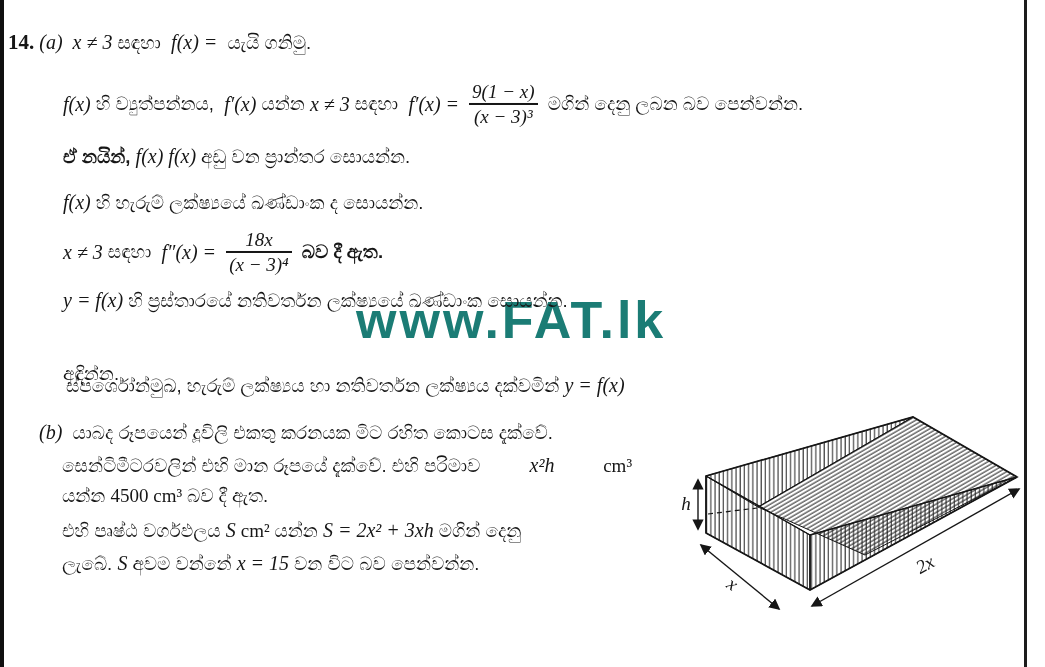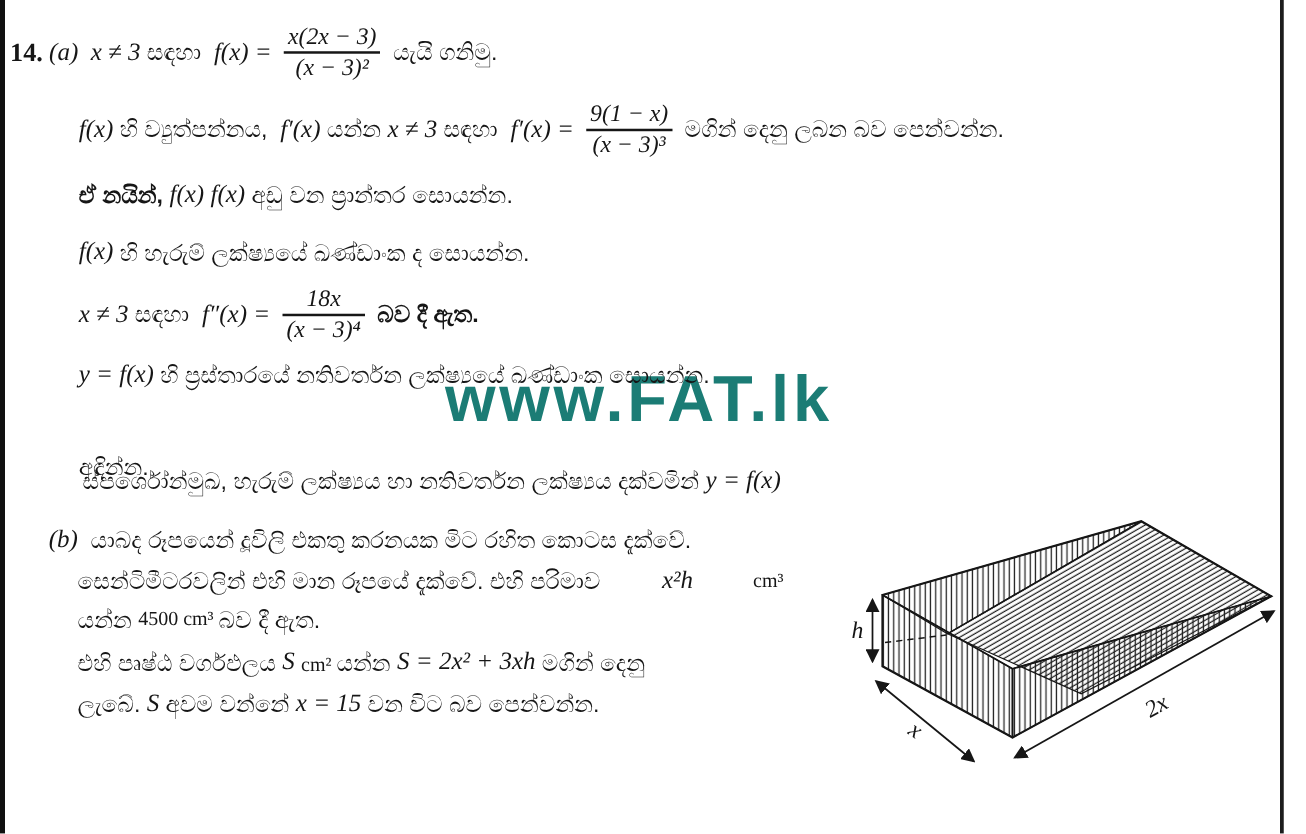--- a/index.html
+++ b/index.html
@@ -11,40 +11,40 @@
   #watermark{position:absolute;left:356px;top:294px;z-index:1;
              font-family:"Liberation Sans",sans-serif;font-weight:800;
              font-size:52px;letter-spacing:3px;line-height:1;opacity:.95;}
   #text-layer{position:absolute;left:0;top:0;width:1045px;height:479px;z-index:2;border-radius:19px;}
   .qline{position:absolute;transform:translateY(-50%);display:flex;align-items:center;
          white-space:pre;color:#161616;}
   .sg-s {font-family:"Liberation Sans",sans-serif;font-size:18.5px;}
   .sg-bs{font-family:"Liberation Sans",sans-serif;font-size:18.5px;font-weight:bold;}
   .sg-i {font-family:"Liberation Serif",serif;font-style:italic;font-size:20px;}
   .sg-b {font-family:"Liberation Serif",serif;font-weight:bold;font-size:21px;}
-  .sg-r {font-family:"Liberation Serif",serif;font-size:16px;}
+  .sg-r {font-family:"Liberation Serif",serif;font-size:19px;}
   .frac{display:inline-flex;flex-direction:column;align-items:center;margin:0 5px;
         font-family:"Liberation Serif",serif;font-style:italic;font-size:19px;line-height:1.12;}
   .frac .bar{height:1.5px;background:#161616;align-self:stretch;margin:1px 0;}
   .frac .num,.frac .den{padding:0 3px;text-align:center;}
   #figure-svg{position:absolute;left:0;top:0;z-index:2;}
   .figlbl{font-family:"Liberation Serif",serif;font-style:italic;font-size:19px;fill:#161616;}
 </style>
 </head>
 <body>
 
 <div id="page">
 
   <div id="left-bar" class="vrule"></div>
   <div id="right-rule" class="vrule"></div>
 
   <div id="watermark" style="color: #0f766e;">www.FAT.lk</div>
 
   <div id="text-layer">
-      <div class="qline" style="left: 8px; top: 42px;"><span class="sg-b">14.</span><span class="sg-i"> (a)  x ≠ 3 </span><span class="sg-s">සඳහා  </span><span class="sg-i">f(x) = </span><span class="frac"><span class="num">x(2x − 3)</span><span class="bar"></span><span class="den">(x − 3)²</span></span><span class="sg-s"> යැයි ගනිමු.</span></div>
+      <div class="qline" style="left: 8px; top: 42px;"><span class="sg-b">14.</span><span class="sg-i"> (a)  x ≠ 3 </span><span class="sg-s">සඳහා  </span><span class="sg-i">f(x) = </span><span class="sg-s"> යැයි ගනිමු.</span></div>
       <div class="qline" style="left: 63px; top: 104px;"><span class="sg-i">f(x) </span><span class="sg-s">හි ව්‍යුත්පන්නය,  </span><span class="sg-i">f′(x) </span><span class="sg-s">යන්න </span><span class="sg-i">x ≠ 3 </span><span class="sg-s">සඳහා  </span><span class="sg-i">f′(x) = </span><span class="frac"><span class="num">9(1 − x)</span><span class="bar"></span><span class="den">(x − 3)³</span></span><span class="sg-s"> මගින් දෙනු ලබන බව පෙන්වන්න.</span></div>
       <div class="qline" style="left: 63px; top: 156px;"><span class="sg-bs">ඒ නයින්, </span><span class="sg-i">f(x) </span><span class="sg-i">f(x) </span><span class="sg-s">අඩු වන ප්‍රාන්තර සොයන්න.</span></div>
       <div class="qline" style="left: 63px; top: 202px;"><span class="sg-i">f(x) </span><span class="sg-s">හි හැරුම් ලක්ෂ්‍යයේ ඛණ්ඩාංක ද සොයන්න.</span></div>
       <div class="qline" style="left: 63px; top: 252px;"><span class="sg-i">x ≠ 3 </span><span class="sg-s">සඳහා  </span><span class="sg-i">f″(x) = </span><span class="frac"><span class="num">18x</span><span class="bar"></span><span class="den">(x − 3)⁴</span></span><span class="sg-bs"> බව දී ඇත.</span></div>
       <div class="qline" style="left: 63px; top: 300px;"><span class="sg-i">y = f(x) </span><span class="sg-s">හි ප්‍රස්තාරයේ නතිවර්තන ලක්ෂ්‍යයේ ඛණ්ඩාංක සොයන්න.</span></div>
       <div class="qline" style="left: 66px; top: 341px; margin-top: 44px;"><span class="sg-s">ස්පර්ශෝන්මුඛ, හැරුම් ලක්ෂ්‍යය හා නතිවර්තන ලක්ෂ්‍යය දක්වමින් </span><span class="sg-i">y = f(x) </span></div>
       <div class="qline" style="left: 63px; top: 374px;"><span class="sg-s">අඳින්න.</span></div>
       <div class="qline" style="left: 39px; top: 432px;"><span class="sg-i">(b) </span><span class="sg-s"> යාබද රූපයෙන් දූවිලි එකතු කරනයක මිට රහිත කොටස දැක්වේ.</span></div>
       <div class="qline" style="left: 62px; top: 465px; gap: 44px;"><span class="sg-s">සෙන්ටිමීටරවලින් එහි මාන රූපයේ දැක්වේ. එහි පරිමාව </span><span class="sg-i">x²h</span><span class="sg-r"> cm³</span></div>
       <div class="qline" style="left: 62px; top: 496px;"><span class="sg-s">යන්න </span><span class="sg-r">4500 cm³ </span><span class="sg-s">බව දී ඇත.</span></div>

